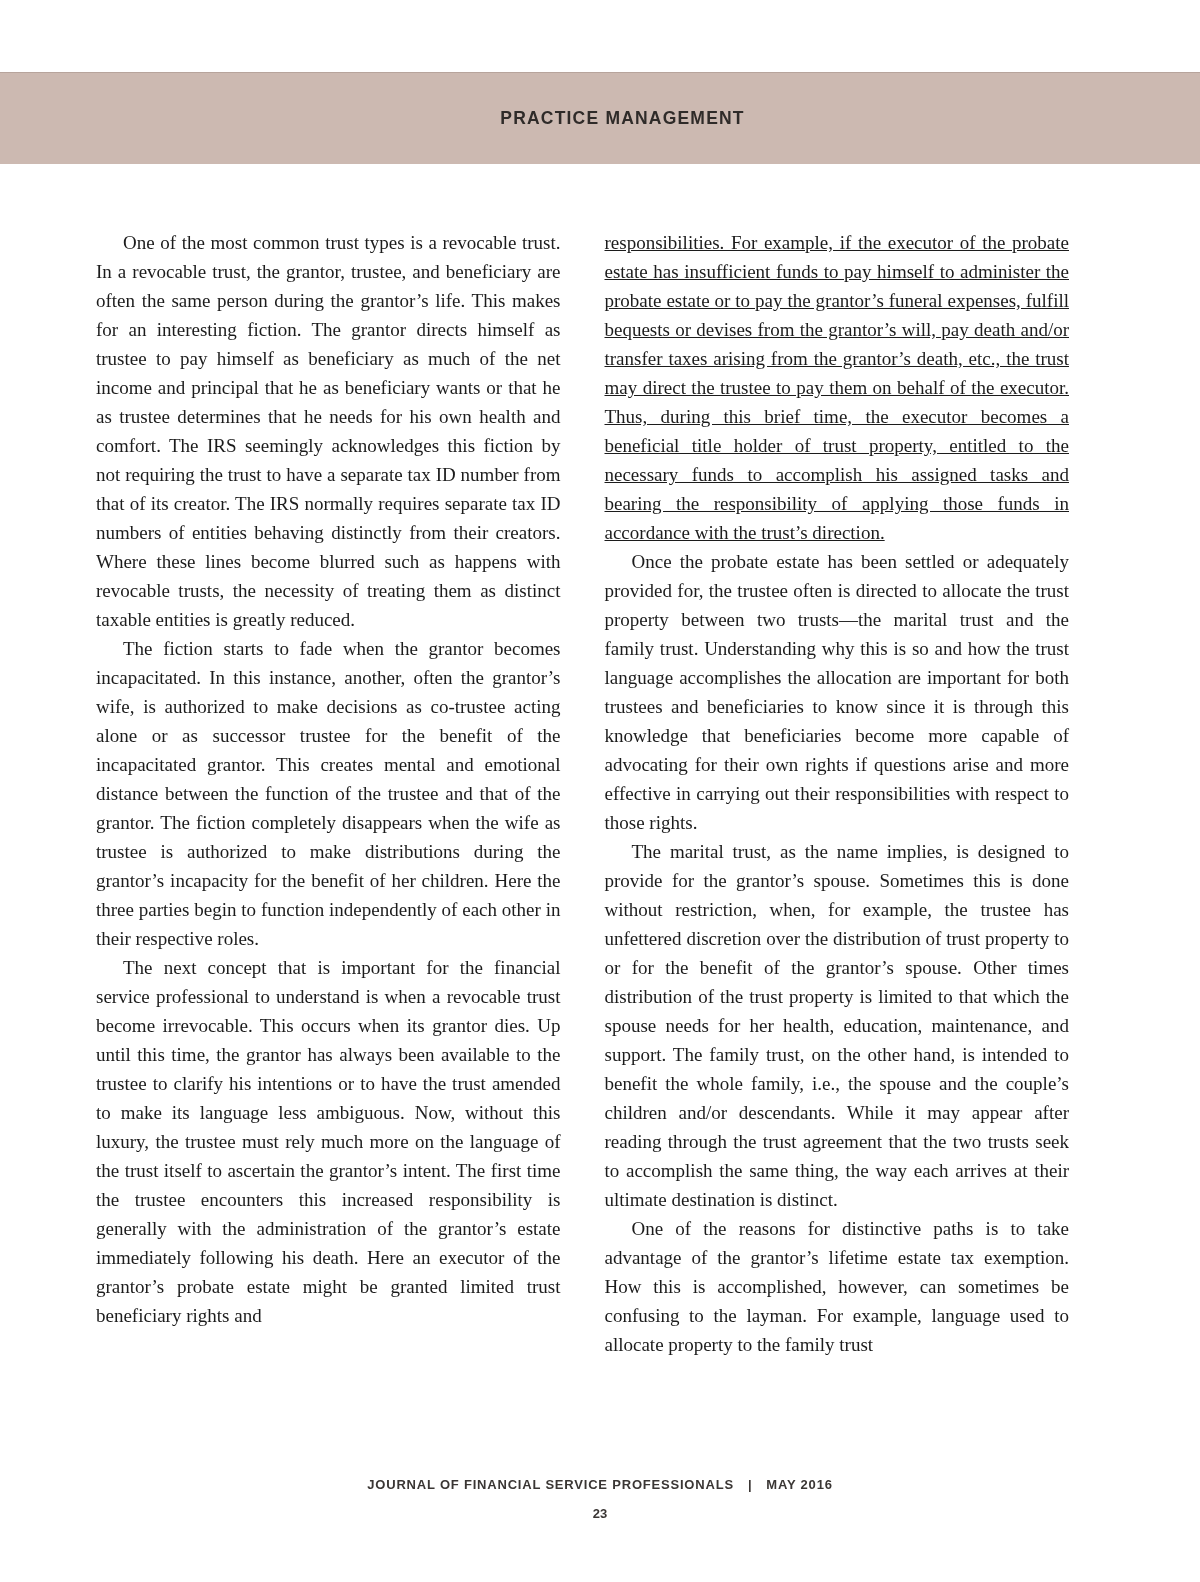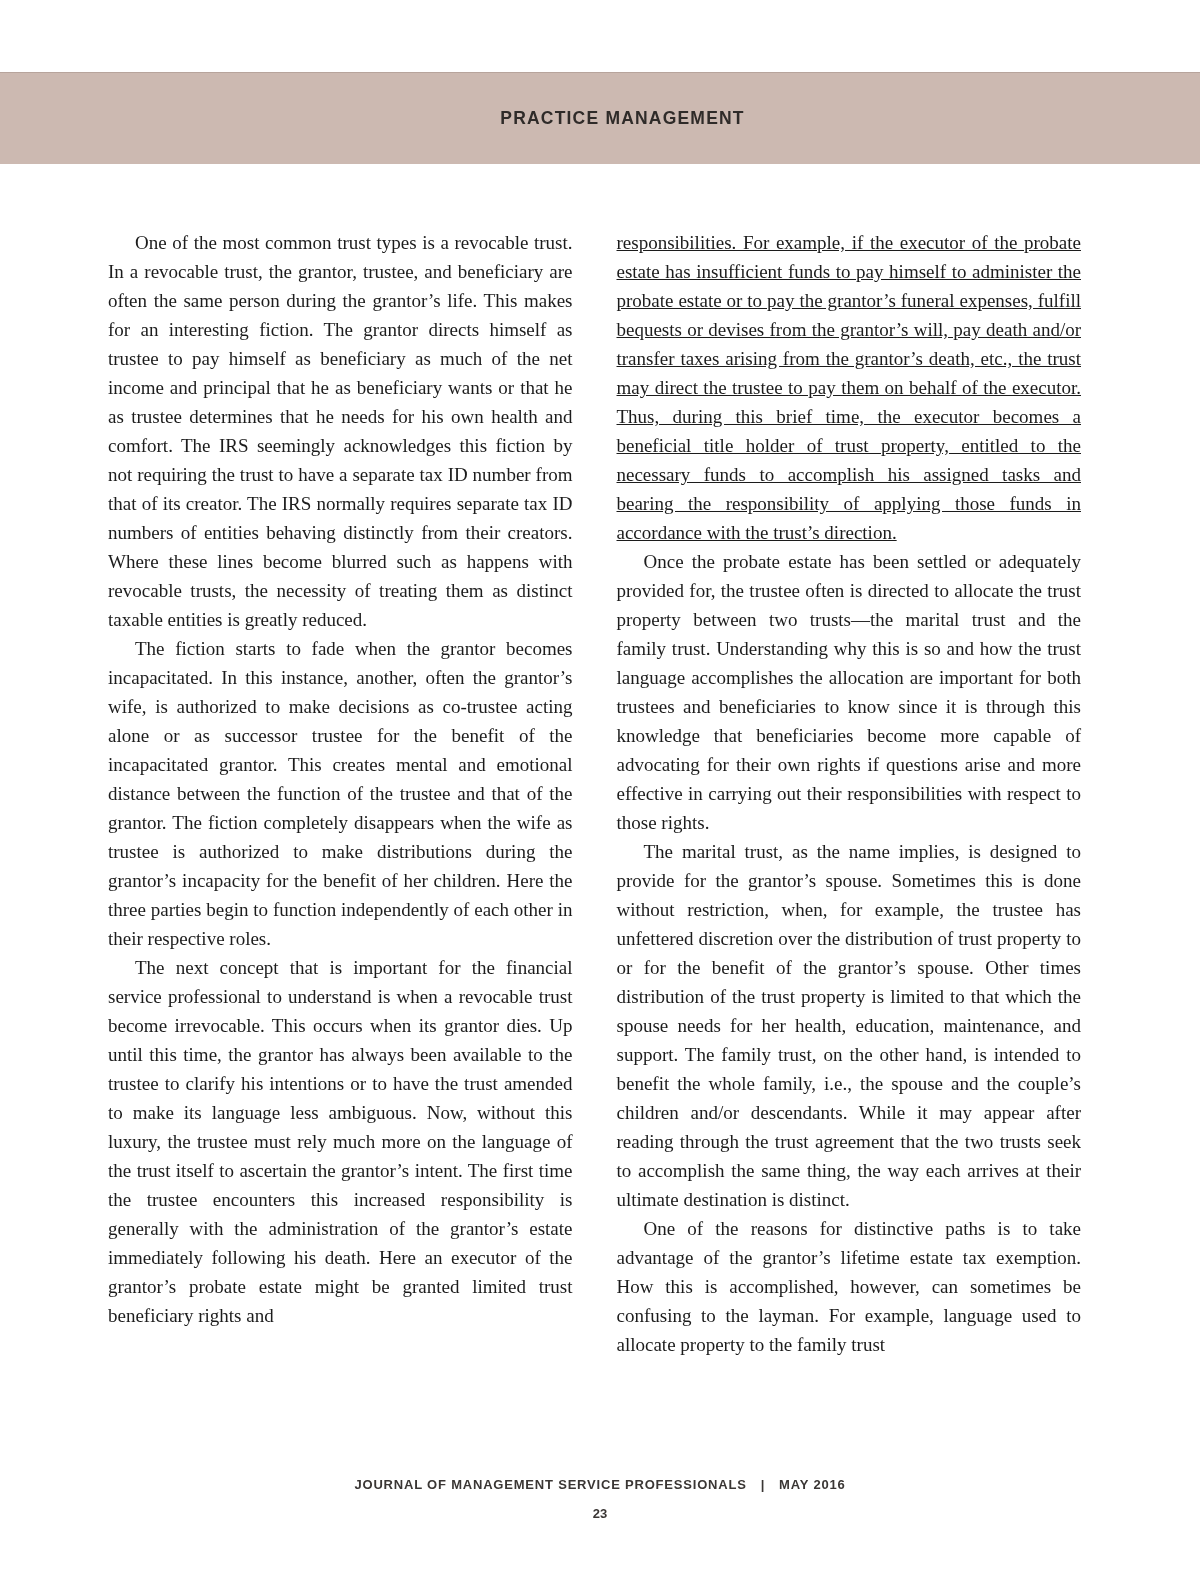--- a/index.html
+++ b/index.html
@@ -31,21 +31,21 @@
     font-family: "Liberation Sans", sans-serif;
     font-weight: bold;
     font-size: 17.5px;
     letter-spacing: 1.2px;
     color: #2f2b29;
     text-transform: uppercase;
   }
   .content {
     position: absolute;
     top: 228px;
-    left: 108px;
+    left: 96px;
     width: 973px;
     display: flex;
     gap: 44px;
   }
   .col {
     flex: 1 1 0;
     min-width: 0;
   }
   .col p {
     font-size: 19px;
@@ -103,18 +103,18 @@
       </div>
     <div class="col continuation">
         <p>responsibilities. For example, if the executor of the probate estate has insufficient funds to pay himself to administer the probate estate or to pay the grantor’s funeral expenses, fulfill bequests or devises from the grantor’s will, pay death and/or transfer taxes arising from the grantor’s death, etc., the trust may direct the trustee to pay them on behalf of the executor. Thus, during this brief time, the executor becomes a beneficial title holder of trust property, entitled to the necessary funds to accomplish his assigned tasks and bearing the responsibility of applying those funds in accordance with the trust’s direction.</p>
         <p>Once the probate estate has been settled or adequately provided for, the trustee often is directed to allocate the trust property between two trusts—the marital trust and the family trust. Understanding why this is so and how the trust language accomplishes the allocation are important for both trustees and beneficiaries to know since it is through this knowledge that beneficiaries become more capable of advocating for their own rights if questions arise and more effective in carrying out their responsibilities with respect to those rights.</p>
         <p>The marital trust, as the name implies, is designed to provide for the grantor’s spouse. Sometimes this is done without restriction, when, for example, the trustee has unfettered discretion over the distribution of trust property to or for the benefit of the grantor’s spouse. Other times distribution of the trust property is limited to that which the spouse needs for her health, education, maintenance, and support. The family trust, on the other hand, is intended to benefit the whole family, i.e., the spouse and the couple’s children and/or descendants. While it may appear after reading through the trust agreement that the two trusts seek to accomplish the same thing, the way each arrives at their ultimate destination is distinct.</p>
         <p>One of the reasons for distinctive paths is to take advantage of the grantor’s lifetime estate tax exemption. How this is accomplished, however, can sometimes be confusing to the layman. For example, language used to allocate property to the family trust</p>
       </div>
   </div>
 
   <div class="footer">
-    <span>JOURNAL OF MANAGEMENT SERVICE PROFESSIONALS</span><span class="sep">|</span><span>MAY 2016</span>
+    <span>JOURNAL OF FINANCIAL SERVICE PROFESSIONALS</span><span class="sep">|</span><span>MAY 2016</span>
   </div>
 
   <div class="page-number">23</div>
 
 </div>
 
 </body></html>

